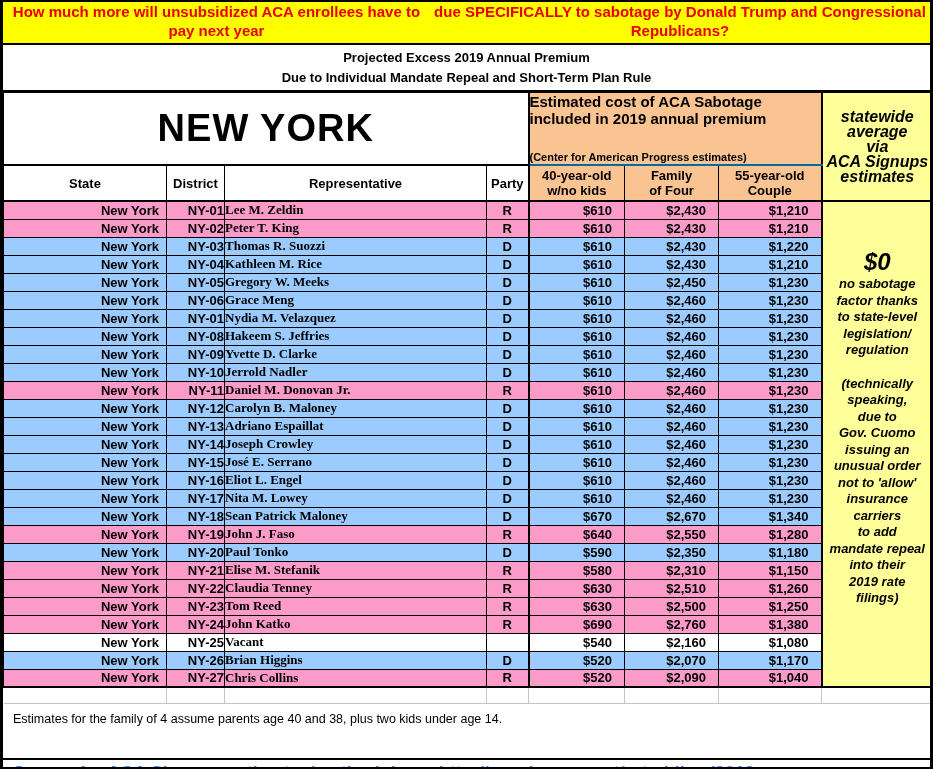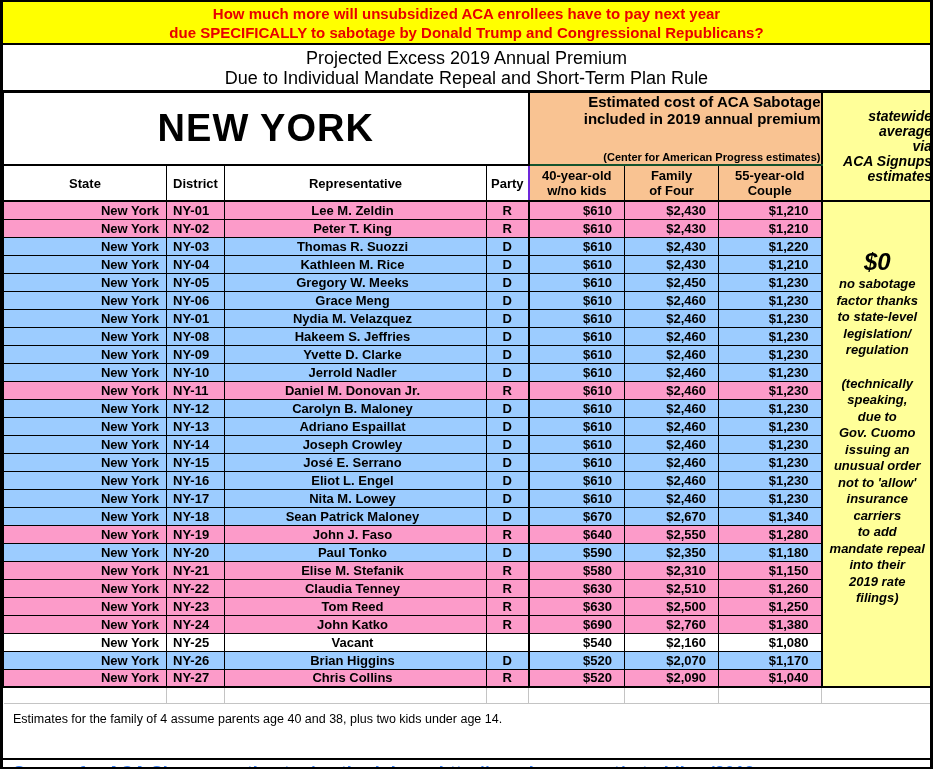--- a/index.html
+++ b/index.html
@@ -18,63 +18,63 @@
     width:933px;height:769px;background:#fff;
     border:2px solid #000;border-left-width:3px;border-right-width:3px;
     overflow:hidden;position:relative;
   }
   .preline{white-space:pre-line;}
 
   
   .banner{
     background:var(--banner-yellow);
     border-bottom:2px solid #000;
-    height:43px;display:flex;flex-direction:column;justify-content:center;
+    height:43px;display:flex;
     text-align:center;
   }
   .banner div{color:var(--banner-red);font-weight:bold;font-size:15px;line-height:19px;}
 
   
   .subtitle{
     background:#fff;border-bottom:2px solid #000;height:47px;
     display:flex;flex-direction:column;justify-content:center;text-align:center;
   }
-  .subtitle div{color:#000;font-weight:normal;font-size:18px;line-height:20px;}
+  .subtitle div{color:#000;font-weight:bold;font-size:13px;line-height:20px;}
 
   
   table{border-collapse:collapse;table-layout:fixed;width:929px;}
   td,th{border:1px solid #000;overflow:hidden;}
   .ny-title{
     font-size:38px;font-weight:bold;text-align:center;letter-spacing:1px;
     height:55px;background:#fff;border-bottom:2px solid #000;
   }
   .cap-header{
-    background:var(--cap-orange);text-align:right;vertical-align:middle;
-    border-bottom:2px solid #14532d;border-left:2px solid #000;
+    background:var(--cap-orange);text-align:left;vertical-align:middle;
+    border-bottom:2px solid #0369a1;border-left:2px solid #000;
   }
   .cap-header .l{font-weight:bold;font-size:15px;line-height:17px;}
   .cap-header .s{font-weight:bold;font-size:11px;line-height:13px;margin-top:24px;}
   .sb-top{
-    background:var(--sidebar-yellow);text-align:right;vertical-align:middle;
-    font-weight:bold;font-style:italic;font-size:14px;line-height:15px;
+    background:var(--sidebar-yellow);text-align:center;vertical-align:middle;
+    font-weight:bold;font-style:italic;font-size:16px;line-height:15px;
     border-left:2px solid #000;border-bottom:2px solid #000;
   }
   .hdr th{
     height:36px;font-size:13px;font-weight:bold;text-align:center;vertical-align:middle;
     background:#fff;border-bottom:2px solid #000;line-height:15px;
   }
   .hdr th.money-h{background:var(--cap-orange);}
-  .hdr th.col-40{border-left:2px solid #6d28d9;text-align:center;}
+  .hdr th.col-40{border-left:2px solid #000000;text-align:center;}
   .hdr th.col-55{border-right:2px solid #000;}
 
   tbody tr{height:18px;}
   tbody td{font-size:13px;font-weight:bold;vertical-align:middle;}
   .td-state{text-align:right;padding-right:7px;}
-  .td-district{text-align:left;padding-left:6px;}
-  .td-rep{text-align:center;padding-right:6px;}
+  .td-district{text-align:right;padding-left:6px;}
+  .td-rep{text-align:left;padding-right:6px;font-family:Liberation Serif, serif;}
   .td-party{text-align:center;}
   .td-money{text-align:right;padding-right:12px;}
   .td-m40{border-left:2px solid #000;}
   .td-m55{border-right:2px solid #000;}
   tr.last-data td{border-bottom:2px solid #000;}
 
   .sb-body{
     background:var(--sidebar-yellow);vertical-align:top;text-align:center;
     border-left:2px solid #000;border-bottom:2px solid #000;padding-top:46px;
   }

